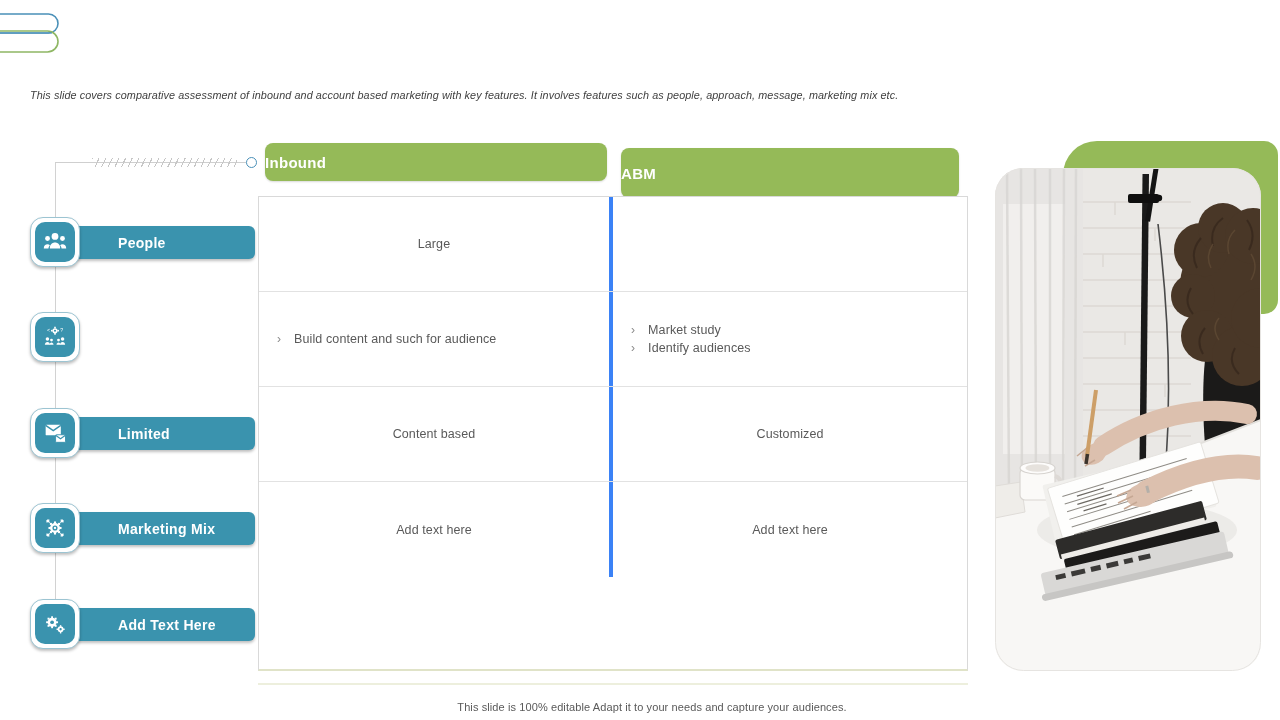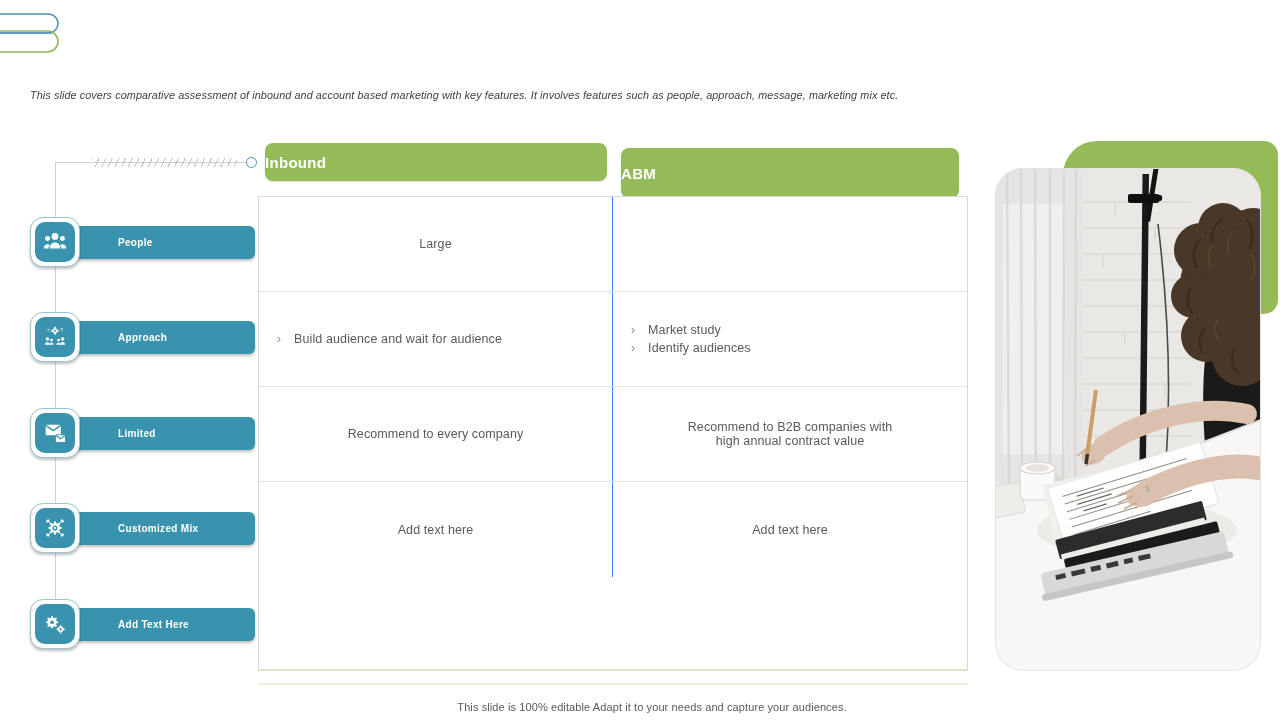--- a/index.html
+++ b/index.html
@@ -21,41 +21,41 @@
   .hatch  { position:absolute; left:92px; top:158px; width:145px; height:9px;
             background:repeating-linear-gradient(115deg,#c6c6c6 0 1px,transparent 1px 6px); }
   .node-circle { position:absolute; left:246px; top:157px; width:11px; height:11px;
                  border-radius:50%; background:#ffffff; border:1.5px solid #4a90b8; }
 
   
   .side-item { position:absolute; left:30px; width:226px; height:50px; }
   .side-bar  { position:absolute; left:34px; top:9px; width:191px; height:33px;
                background:#3a93ae; border-radius:6px; display:flex; align-items:center;
                padding-left:54px; box-shadow:0 2px 3px rgba(0,0,0,.25); }
-  .side-bar span { color:#ffffff; font-weight:bold; font-size:10px; letter-spacing:.3px; }
+  .side-bar span { color:#ffffff; font-weight:bold; font-size:14px; letter-spacing:.3px; }
   .icon-outer { position:absolute; left:0; top:0; width:50px; height:50px; background:#ffffff;
                 border:1px solid #9cc4d2; border-radius:13px; box-shadow:0 2px 3px rgba(0,0,0,.25); }
   .icon-inner { position:absolute; left:4px; top:4px; width:40px; height:40px;
                 background:#3a93ae; border-radius:10px; display:flex; align-items:center; justify-content:center; }
 
   
   .col-header { position:absolute; background:#95ba58; border-radius:8px;
                 display:flex; align-items:center; justify-content:flex-start;
                 color:#ffffff; font-weight:bold; font-size:15px; letter-spacing:.3px;
                 box-shadow:0 1px 2px rgba(0,0,0,.15); }
   .hdr-inbound { left:265px; top:143px; width:342px; height:38px; }
   .hdr-abm     { left:621px; top:148px; width:338px; height:50px; }
 
   .cmp-table { position:absolute; left:258px; top:196px; width:710px; height:475px;
                border:1px solid #d9d9d9; border-bottom:2px solid #e0e3c8; background:#ffffff; }
   .t-row { display:flex; width:100%; height:95px; border-bottom:1px solid #e2e2e2; }
   .t-row:last-child { border-bottom:none; }
   .t-cell { width:50%; height:100%; display:flex; align-items:center; justify-content:center;
             text-align:center; color:#595959; font-size:12.5px; letter-spacing:.1px; padding:6px 28px; }
-  .t-cell.first { border-right:1px solid #3b82f6; }
+  .t-cell.first { border-right:4px solid #3b82f6; }
   .t-cell.bullets { flex-direction:column; align-items:flex-start; justify-content:center;
                     text-align:left; padding:6px 10px 6px 18px; gap:4px; }
   .b-line { display:flex; gap:13px; }
   .b-line .chev { color:#8a8a8a; font-size:12px; line-height:1.2; }
   .narrow { max-width:232px; }
   .under-rule { position:absolute; left:258px; top:683px; width:710px; height:2px; background:#edefdd; }
 
   
   .green-shape { position:absolute; left:1063px; top:141px; width:215px; height:173px;
                  background:#95ba58; border-radius:34px 14px 14px 34px; }
@@ -95,23 +95,20 @@
         <circle cx="5.6" cy="9" r="2.1"></circle>
             <path d="M2.4 17.4c0-2 1.4-3.4 3.2-3.4 .8 0 1.5.3 2 .7-.8 1-1.2 2.1-1.2 2.9H2.4z"></path>
         <circle cx="18.4" cy="9" r="2.1"></circle>
             <path d="M21.6 17.4c0-2-1.4-3.4-3.2-3.4-.8 0-1.5.3-2 .7 .8 1 1.2 2.1 1.2 2.9h4z"></path>
       </svg>
     </div>
       </div>
   </div>
 
   <div class="side-item" style="top:312px">
-    <div class="side-bar">
-        <span>Approach</span>
-      </div>
     <div class="icon-outer">
         <div class="icon-inner">
       <svg width="28" height="28" viewBox="0 0 24 24" fill="#ffffff">
         <circle cx="12" cy="6.6" r="2.2"></circle>
         <g>
               <rect x="11.3" y="3.2" width="1.4" height="1.4"></rect>
               <rect x="11.3" y="8.6" width="1.4" height="1.4"></rect>
               <rect x="8.6" y="5.9" width="1.4" height="1.4"></rect>
               <rect x="14" y="5.9" width="1.4" height="1.4"></rect>
             </g>
@@ -142,21 +139,21 @@
         <path d="M4 5.5 L10.5 10 L17 5.5" fill="none" stroke="#3a93ae" stroke-width="1.2"></path>
         <rect x="12.5" y="13.5" width="8.5" height="6.5" rx="0.8" fill="#ffffff" stroke="#3a93ae" stroke-width="0.8"></rect>
         <path d="M12.5 14 L16.7 17 L21 14" fill="none" stroke="#3a93ae" stroke-width="1"></path>
       </svg>
     </div>
       </div>
   </div>
 
   <div class="side-item" style="top:503px">
     <div class="side-bar">
-        <span>Customized Mix</span>
+        <span>Marketing Mix</span>
       </div>
     <div class="icon-outer">
         <div class="icon-inner">
       <svg width="28" height="28" viewBox="0 0 24 24" fill="#ffffff">
         <g>
           <circle cx="12" cy="12" r="4.2"></circle>
           <rect x="11.1" y="6.4" width="1.8" height="2"></rect>
               <rect x="11.1" y="15.6" width="1.8" height="2"></rect>
           <rect x="6.4" y="11.1" width="2" height="1.8"></rect>
               <rect x="15.6" y="11.1" width="2" height="1.8"></rect>
@@ -216,39 +213,37 @@
   </div>
 
   <div class="cmp-table">
     <div class="t-row">
       <div class="t-cell first">Large</div>
     </div>
     <div class="t-row">
       <div class="t-cell first bullets">
         <div class="b-line">
             <span class="chev">›</span>
-            <span>Build audience and wait for audience</span>
+            <span>Build content and such for audience</span>
           </div>
       </div>
       <div class="t-cell bullets">
         <div class="b-line">
             <span class="chev">›</span>
             <span>Market study</span>
           </div>
         <div class="b-line">
             <span class="chev">›</span>
             <span>Identify audiences</span>
           </div>
       </div>
     </div>
     <div class="t-row">
-      <div class="t-cell first">Recommend to every company</div>
-      <div class="t-cell">
-          <span class="narrow">Recommend to B2B companies with high annual contract value</span>
-        </div>
+      <div class="t-cell first">Content based</div>
+      <div class="t-cell">Customized</div>
     </div>
     <div class="t-row">
       <div class="t-cell first">Add text here</div>
       <div class="t-cell">Add text here</div>
     </div>
   </div>
   <div class="under-rule"></div>
 
   <div class="green-shape"></div>
   <svg class="photo" viewBox="0 0 266 503">

